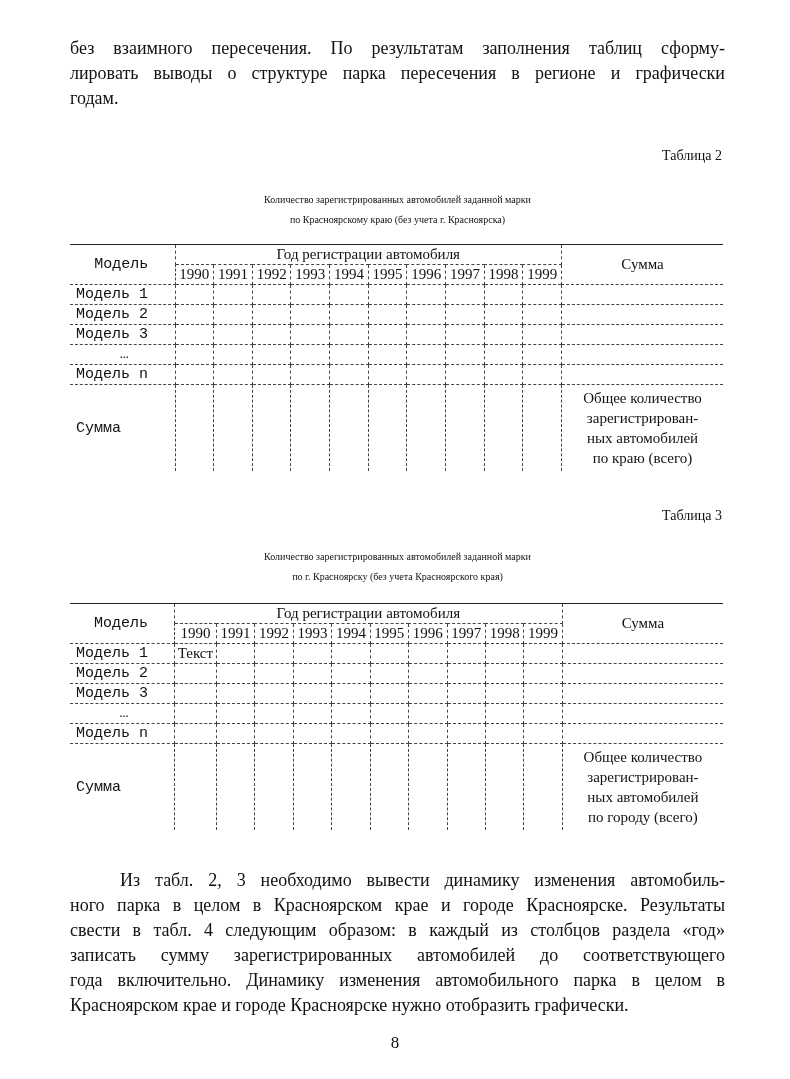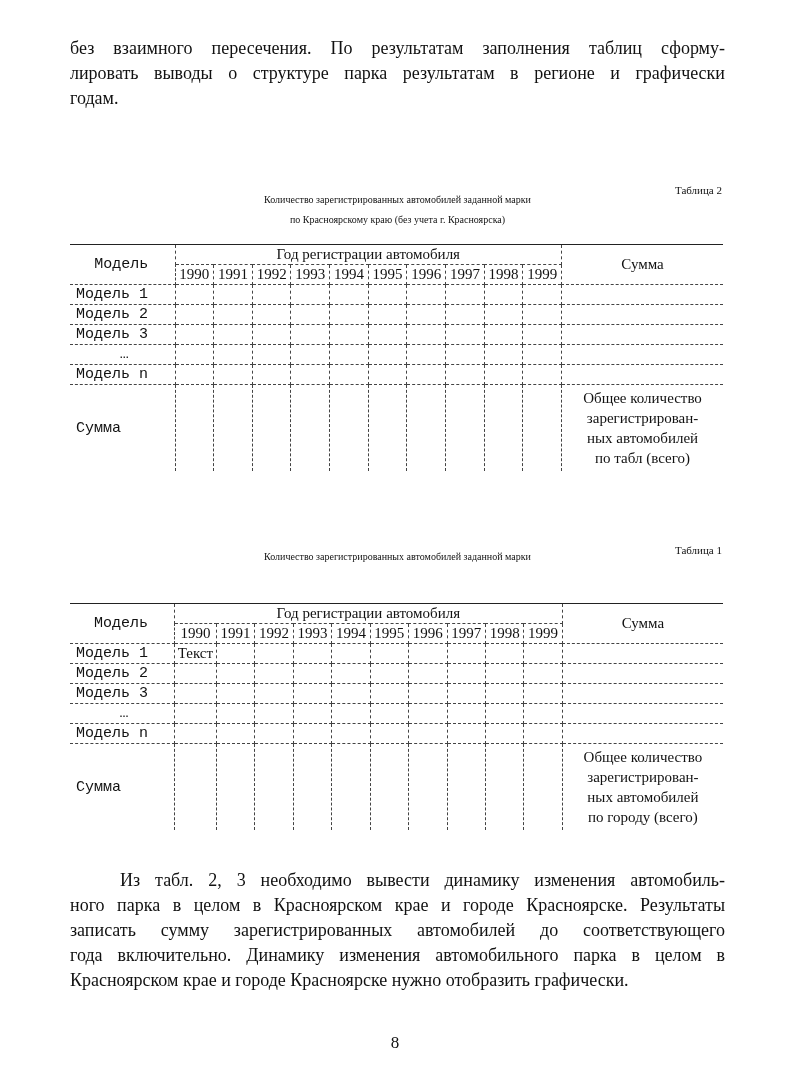--- a/index.html
+++ b/index.html
@@ -2,42 +2,42 @@
 <html><head>
 <meta charset="utf-8">
 <style>
   html, body { margin: 0; padding: 0; background: #ffffff; }
   body { width: 790px; height: 1079px; position: relative; overflow: hidden;
          font-family: "Liberation Serif", "DejaVu Serif", serif; color: #111; }
   .para { position: absolute; left: 70px; width: 655px; font-size: 18px; line-height: 25px;
           text-align: justify; }
   .para .line { display: block; text-align: justify; text-align-last: justify; white-space: nowrap; }
   .para .line.last { text-align-last: left; }
-  .table-label { position: absolute; right: 68px; font-size: 11px; margin-top: 36px; }
+  .table-label { position: absolute; right: 68px; font-size: 14px; }
   .caption { position: absolute; left: 70px; width: 655px; text-align: center; font-size: 10px; line-height: 20px; }
   table.grid { position: absolute; left: 70px; width: 653px; border-collapse: collapse; font-size: 15px; }
   table.grid td { border: 1px dashed #444; padding: 0 2px; height: 19px; text-align: center; vertical-align: middle; white-space: nowrap; }
   table.grid td.model { text-align: left; padding-left: 6px; width: 92px; font-family: Liberation Mono, monospace; }
   table.grid td.year { width: 34px; padding: 0 1px; margin-left: 10px; }
   table.grid td.sum { width: 150px; }
   table.grid tr.top td { border-top: 1px solid #222; }
   table.grid tr.bottom td { border-bottom: none; }
   table.grid td.nolr { border-left: none; }
   table.grid td.nor { border-right: none; }
   table.grid td.total-text { line-height: 20px; font-size: 15px; padding: 2px 4px; }
   table.grid td.tall { height: 86px; }
   .page-number { position: absolute; left: 0; width: 790px; text-align: center; top: 1033px; font-size: 17px; }
   .indent { padding-left: 50px; }
 </style>
 </head>
 <body>
 
 <div class="para" style="top:36px;">
   <span class="line">без взаимного пересечения. По результатам заполнения таблиц сформу-</span>
-  <span class="line">лировать выводы о структуре парка результатам в регионе и графически</span>
+  <span class="line">лировать выводы о структуре парка пересечения в регионе и графически</span>
   <span class="line last">годам.</span>
 </div>
 
 <div class="table-label" style="top:148px;">Таблица 2</div>
 <div class="caption" style="top:190px;">
   <div>Количество зарегистрированных автомобилей заданной марки</div>
   <div>по Красноярскому краю (без учета г. Красноярска)</div>
 </div>
 
 <table class="grid" style="top:244px;">
@@ -138,29 +138,30 @@
     <td class="tall"></td>
     <td class="tall"></td>
     <td class="tall"></td>
     <td class="tall"></td>
     <td class="tall"></td>
     <td class="tall"></td>
     <td class="nor total-text">
       <div>Общее количество</div>
       <div>зарегистрирован-</div>
       <div>ных автомобилей</div>
-      <div>по табл (всего)</div>
+      <div>по краю (всего)</div>
     </td>
   </tr>
 </tbody>
   </table>
 
-<div class="table-label" style="top:508px;">Таблица 1</div>
+<div class="table-label" style="top:508px;">Таблица 3</div>
 <div class="caption" style="top:547px;">
   <div>Количество зарегистрированных автомобилей заданной марки</div>
+  <div>по г. Красноярску (без учета Красноярского края)</div>
 </div>
 
 <table class="grid" style="top:603px;">
   <tbody>
       <tr class="top">
     <td class="model nolr" rowspan="2" style="text-align:center;padding-left:0;">Модель</td>
     <td colspan="10" style="border-bottom:1px dashed #444;">Год регистрации автомобиля</td>
     <td class="sum nor" rowspan="2">Сумма</td>
   </tr>
   <tr>
@@ -263,18 +264,19 @@
       <div>ных автомобилей</div>
       <div>по городу (всего)</div>
     </td>
   </tr>
 </tbody>
   </table>
 
 <div class="para" style="top:868px;">
   <span class="line indent">Из табл. 2, 3 необходимо вывести динамику изменения автомобиль-</span>
   <span class="line">ного парка в целом в Красноярском крае и городе Красноярске. Результаты</span>
+  <span class="line">свести в табл. 4 следующим образом: в каждый из столбцов раздела «год»</span>
   <span class="line">записать сумму зарегистрированных автомобилей до соответствующего</span>
   <span class="line">года включительно. Динамику изменения автомобильного парка в целом в</span>
   <span class="line last">Красноярском крае и городе Красноярске нужно отобразить графически.</span>
 </div>
 
 <div class="page-number">8</div>
 
 </body></html>

